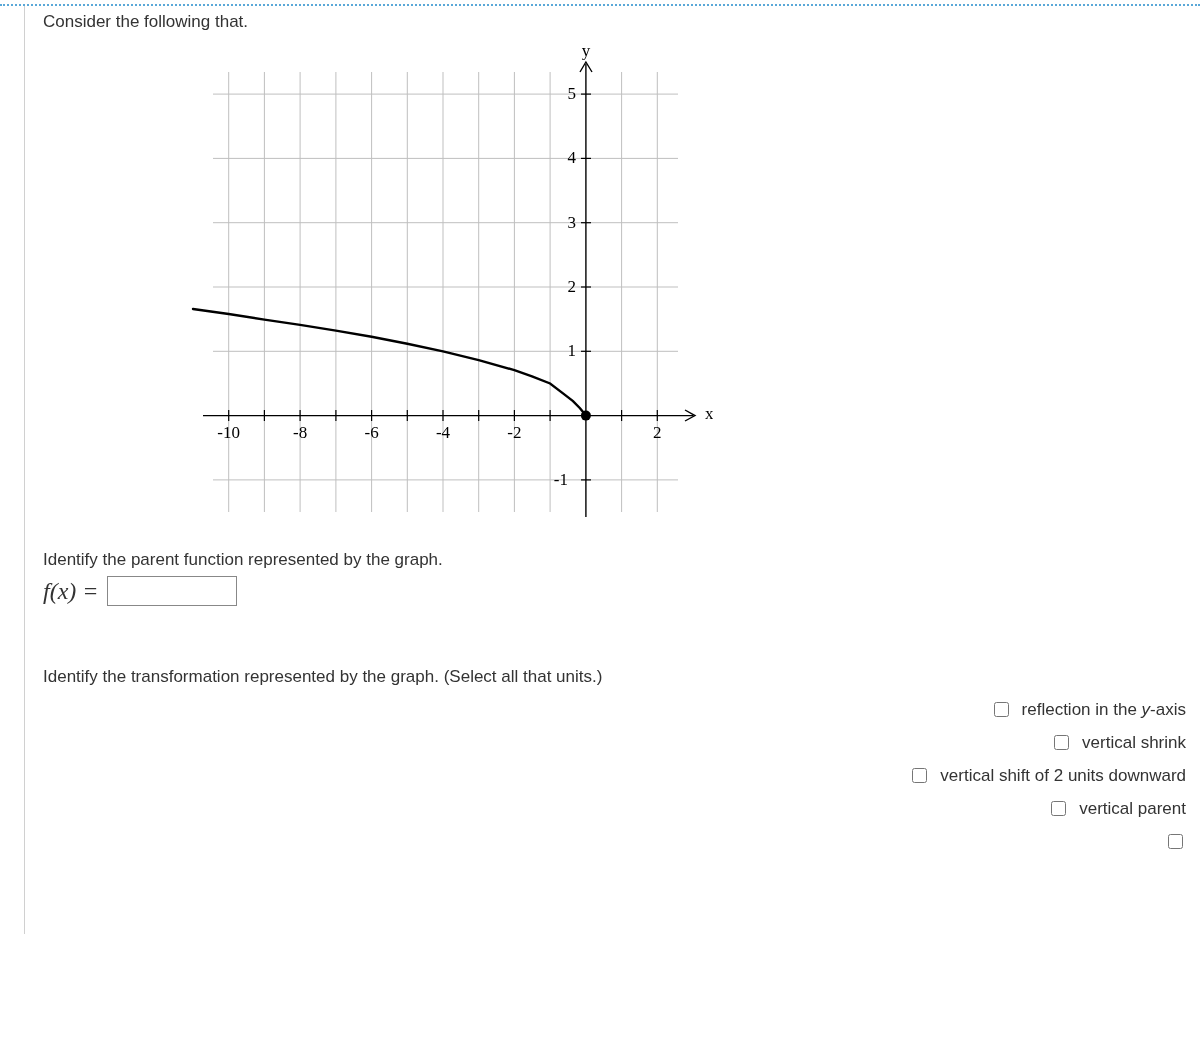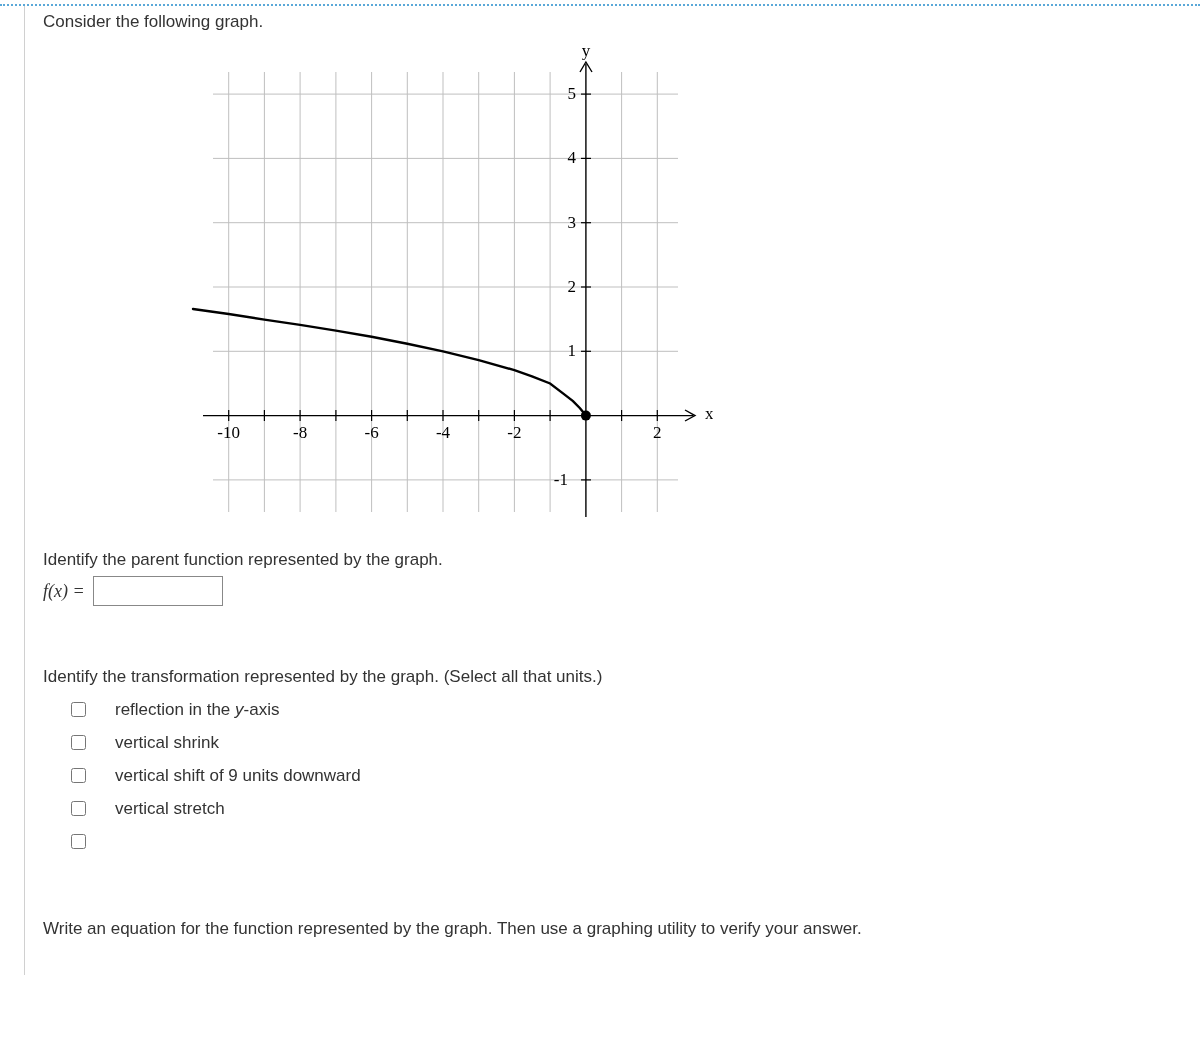--- a/index.html
+++ b/index.html
@@ -37,56 +37,57 @@
   }
   .inline-eq {
     display: flex;
     align-items: center;
     gap: 8px;
     margin: 4px 0 0 0;
   }
   .fx-label {
     font-style: italic;
     font-family: Georgia, 'Times New Roman', serif;
-    font-size: 18px;
+    font-size: 24px;
   }
   .fx-label .var { font-style: italic; }
   input.answer-box {
     width: 130px;
     height: 30px;
     border: 1px solid #888;
     font-size: 15px;
     padding: 2px 6px;
     box-sizing: border-box;
   }
   .checklist {
     margin: 6px 0 0 24px;
   }
   .check-row {
     display: flex;
     align-items: center;
-    gap: 26px;
+    gap: 10px;
     padding: 6px 0;
     font-size: 17px;
+    justify-content: flex-end;
   }
   .check-row input[type=checkbox] {
     width: 15px;
     height: 15px;
     accent-color: #888;
   }
   .big-gap { height: 46px; }
   .ital { font-style: italic; }
 </style>
 </head>
 <body>
 
 <div class="outer-border"></div>
 
 <div class="content">
-  <div class="prompt-line">Consider the following graph.</div>
+  <div class="prompt-line">Consider the following that.</div>
 
   <div class="graph-wrap">
     <svg viewBox="0 0 540 490" width="540" height="490">
 
       <g stroke="#bfbfbf" stroke-width="1">
         <line x1="55.7" y1="30" x2="55.7" y2="470"></line>
         <line x1="91.4" y1="30" x2="91.4" y2="470"></line>
         <line x1="127.1" y1="30" x2="127.1" y2="470"></line>
         <line x1="162.9" y1="30" x2="162.9" y2="470"></line>
         <line x1="198.6" y1="30" x2="198.6" y2="470"></line>
@@ -198,27 +199,26 @@
     <label class="check-row">
       <input type="checkbox" style="">
       <span>reflection in the <span class="ital">y</span>-axis</span>
     </label>
     <label class="check-row">
       <input type="checkbox" style="">
       <span>vertical shrink</span>
     </label>
     <label class="check-row">
       <input type="checkbox" style="">
-      <span>vertical shift of 9 units downward</span>
-    </label>
-    <label class="check-row">
-      <input type="checkbox" style="">
-      <span>vertical stretch</span>
+      <span>vertical shift of 2 units downward</span>
+    </label>
+    <label class="check-row">
+      <input type="checkbox" style="">
+      <span>vertical parent</span>
     </label>
     <label class="check-row">
       <input type="checkbox" style="">
     </label>
   </div>
 
   <div class="big-gap"></div>
 
-  <div class="question">Write an equation for the function represented by the graph. Then use a graphing utility to verify your answer.</div>
 </div>
 
 </body></html>

